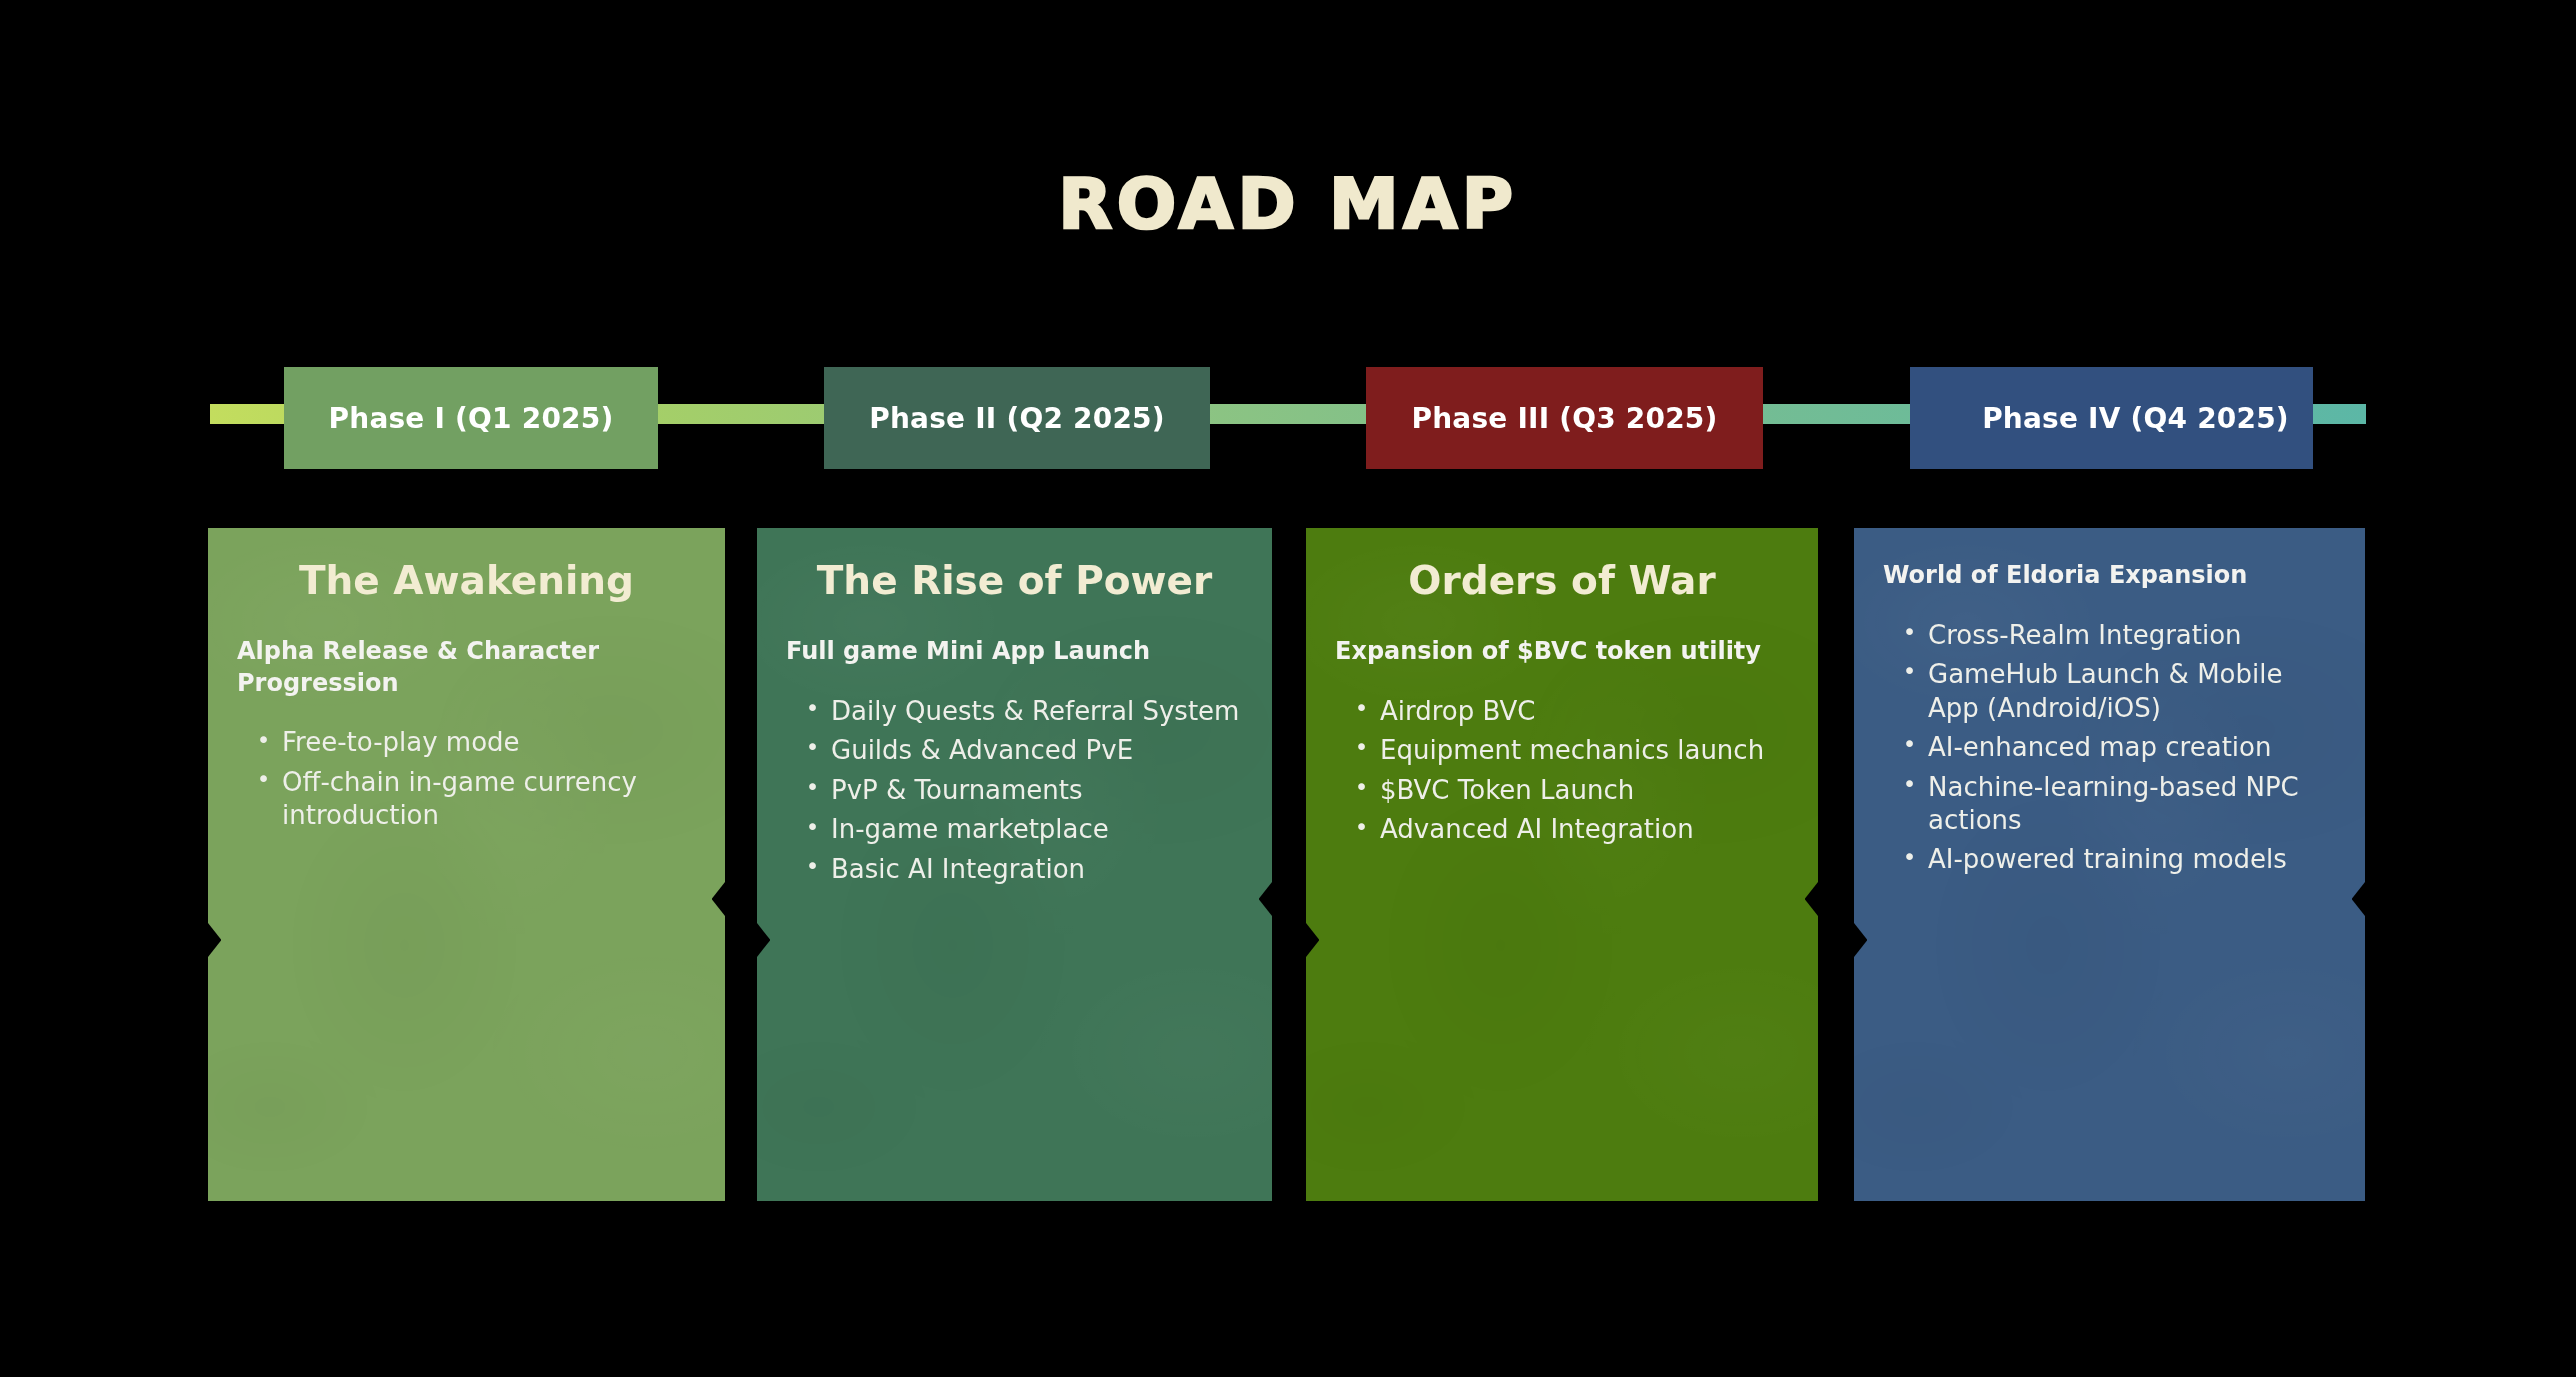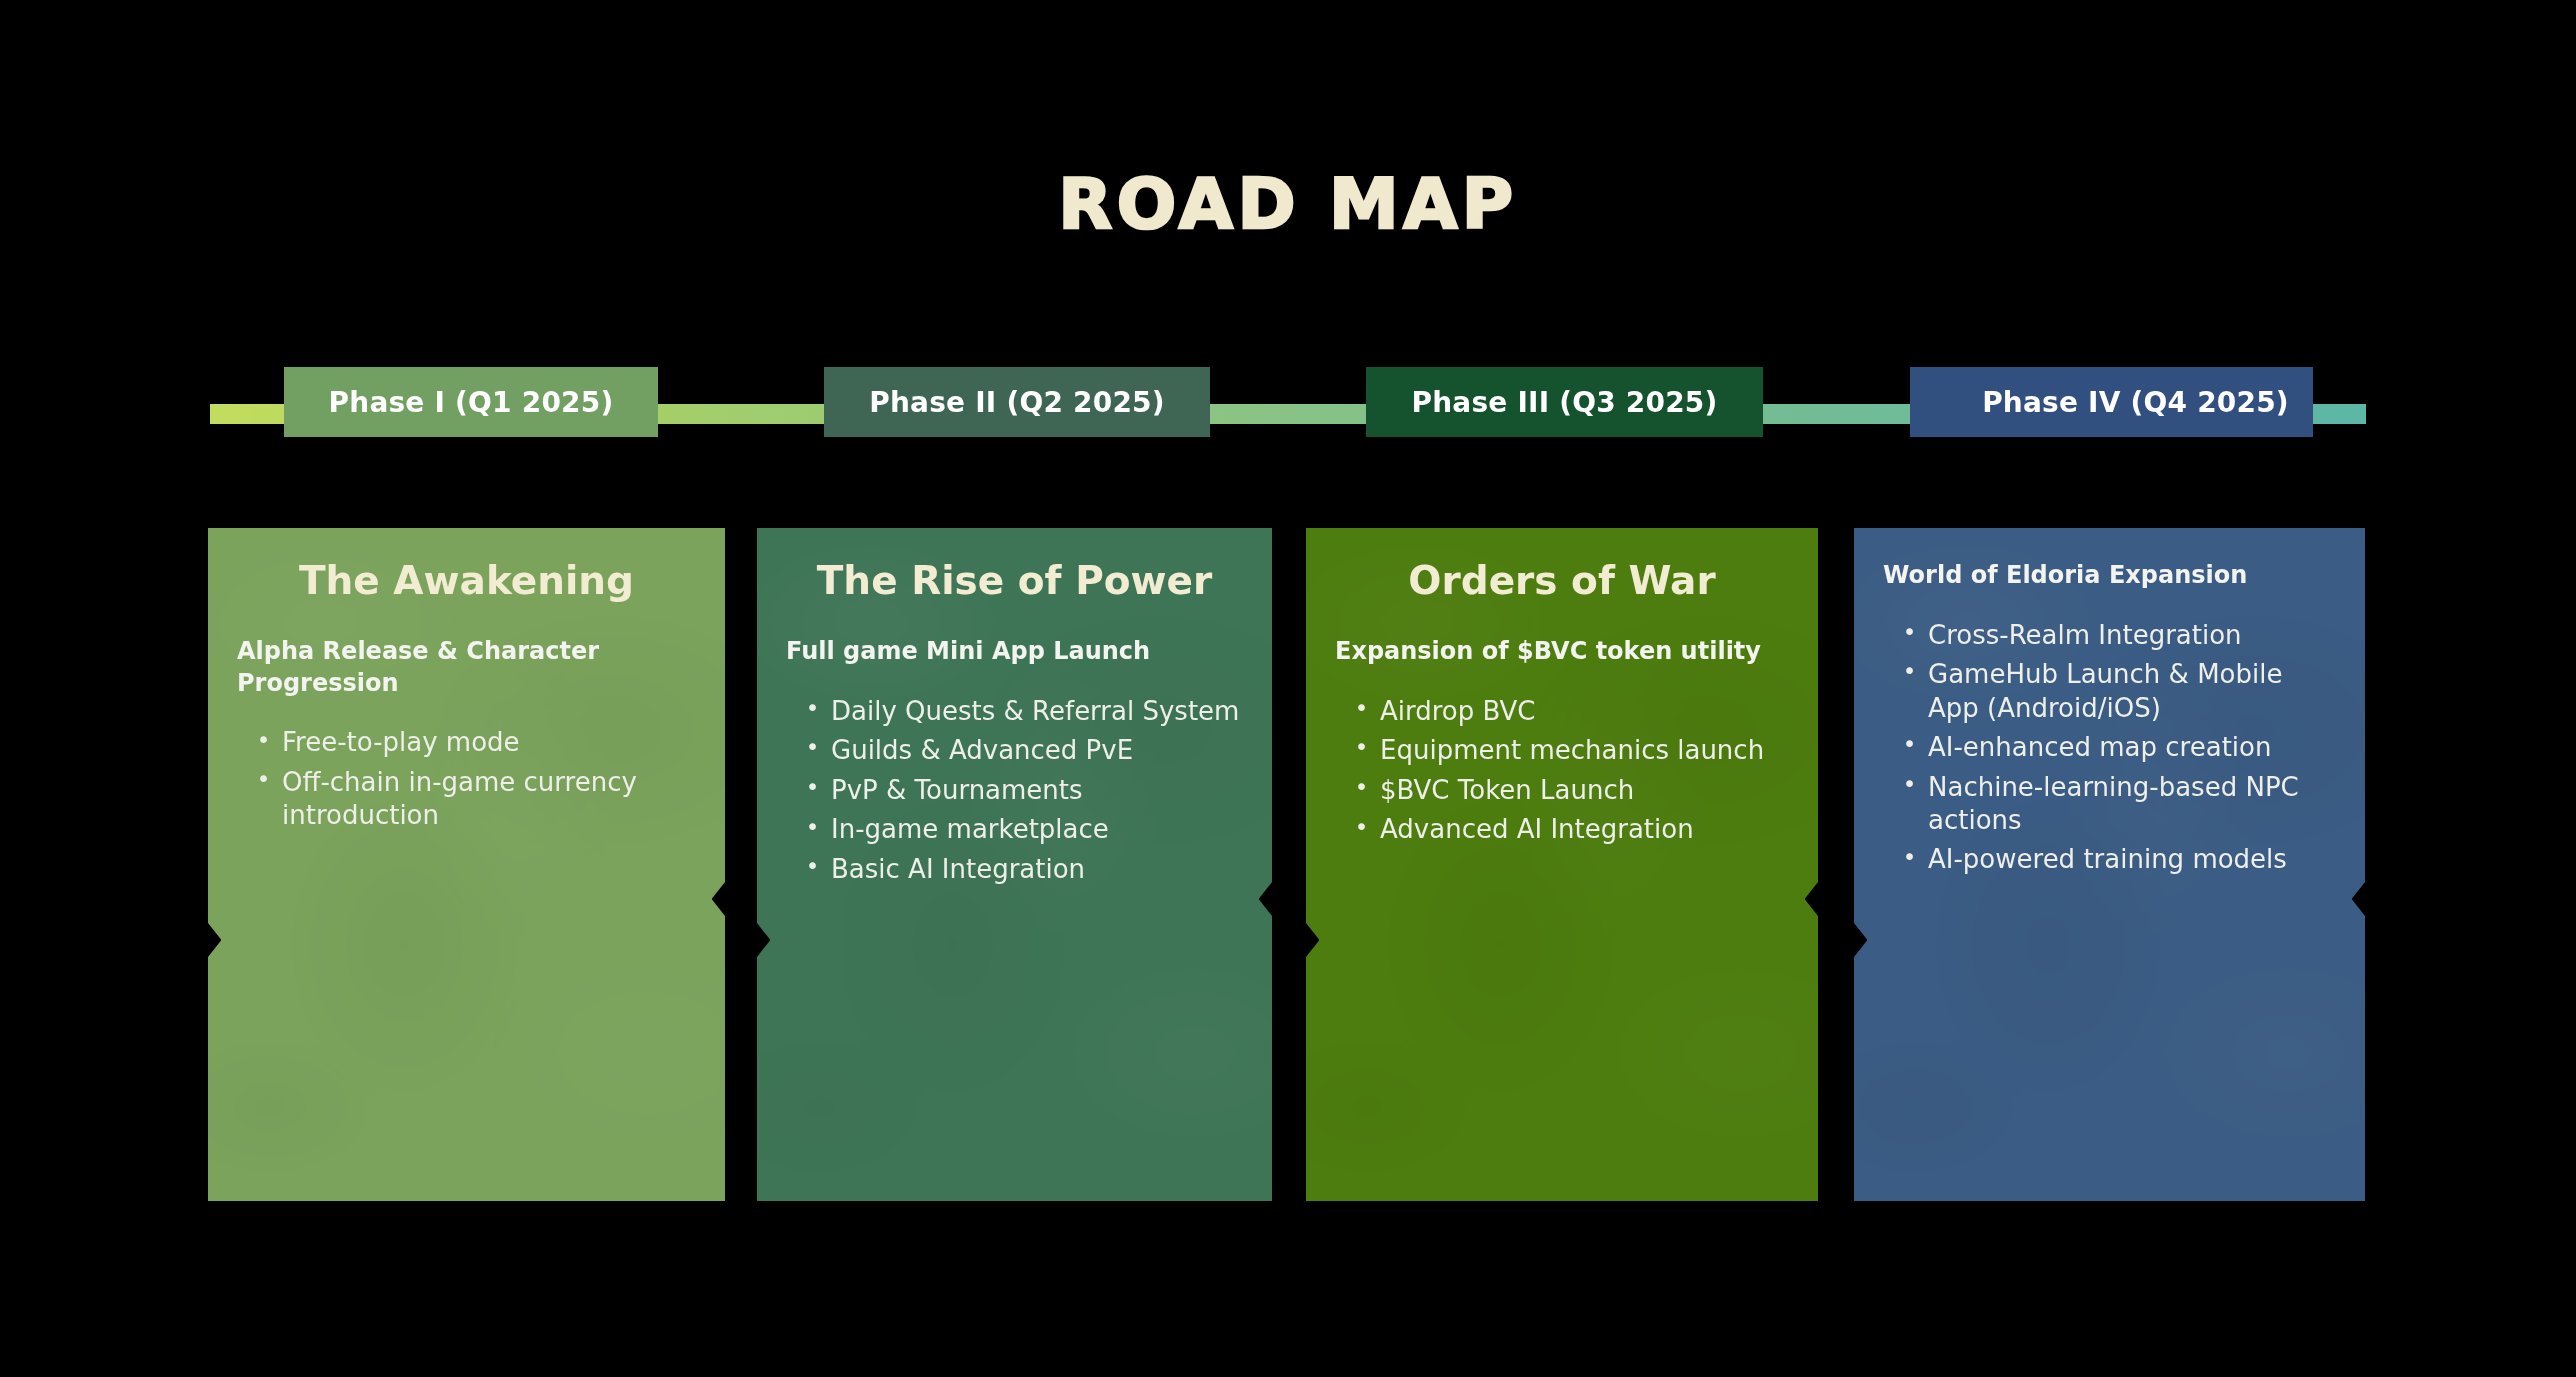--- a/index.html
+++ b/index.html
@@ -33,21 +33,21 @@
     background:linear-gradient(to right,
        #c3dd5e 0%,
        #a9d163 16%,
        #92c67e 40%,
        #7cbe8e 62%,
        #6bbb9a 82%,
        #5cb7a6 100%);
   }
   .phase-box {
     position:absolute;
-    top:367px; height:70px;
+    top:367px; height:102px;
     display:flex; align-items:center; justify-content:center;
     color:#ffffff;
     font-weight:700;
     font-size:28px;
     letter-spacing:0.2px;
     white-space:nowrap;
   }
 
   
   .card {
@@ -123,21 +123,21 @@
 
   <div class="timeline-line"></div>
 
   <div id="phases">
       <div class="phase-box" style="left: 284px; width: 374px; background: rgb(114, 160, 98);">
         <span>Phase I (Q1 2025)</span>
       </div>
       <div class="phase-box" style="left: 824px; width: 386px; background: rgb(63, 102, 85);">
         <span>Phase II (Q2 2025)</span>
       </div>
-      <div class="phase-box" style="left: 1366px; width: 397px; background: #14532d;">
+      <div class="phase-box" style="left: 1366px; width: 397px; background: #7f1d1d;">
         <span>Phase III (Q3 2025)</span>
       </div>
       <div class="phase-box" style="left: 1910px; width: 403px; background: rgb(50, 80, 127); padding-left: 48px;">
         <span>Phase IV (Q4 2025)</span>
       </div>
     </div>
 
   <div id="cards">
       <div class="card" style="left: 208px; width: 517px; background: rgb(123, 163, 92);">
         <div class="card-texture"></div>

